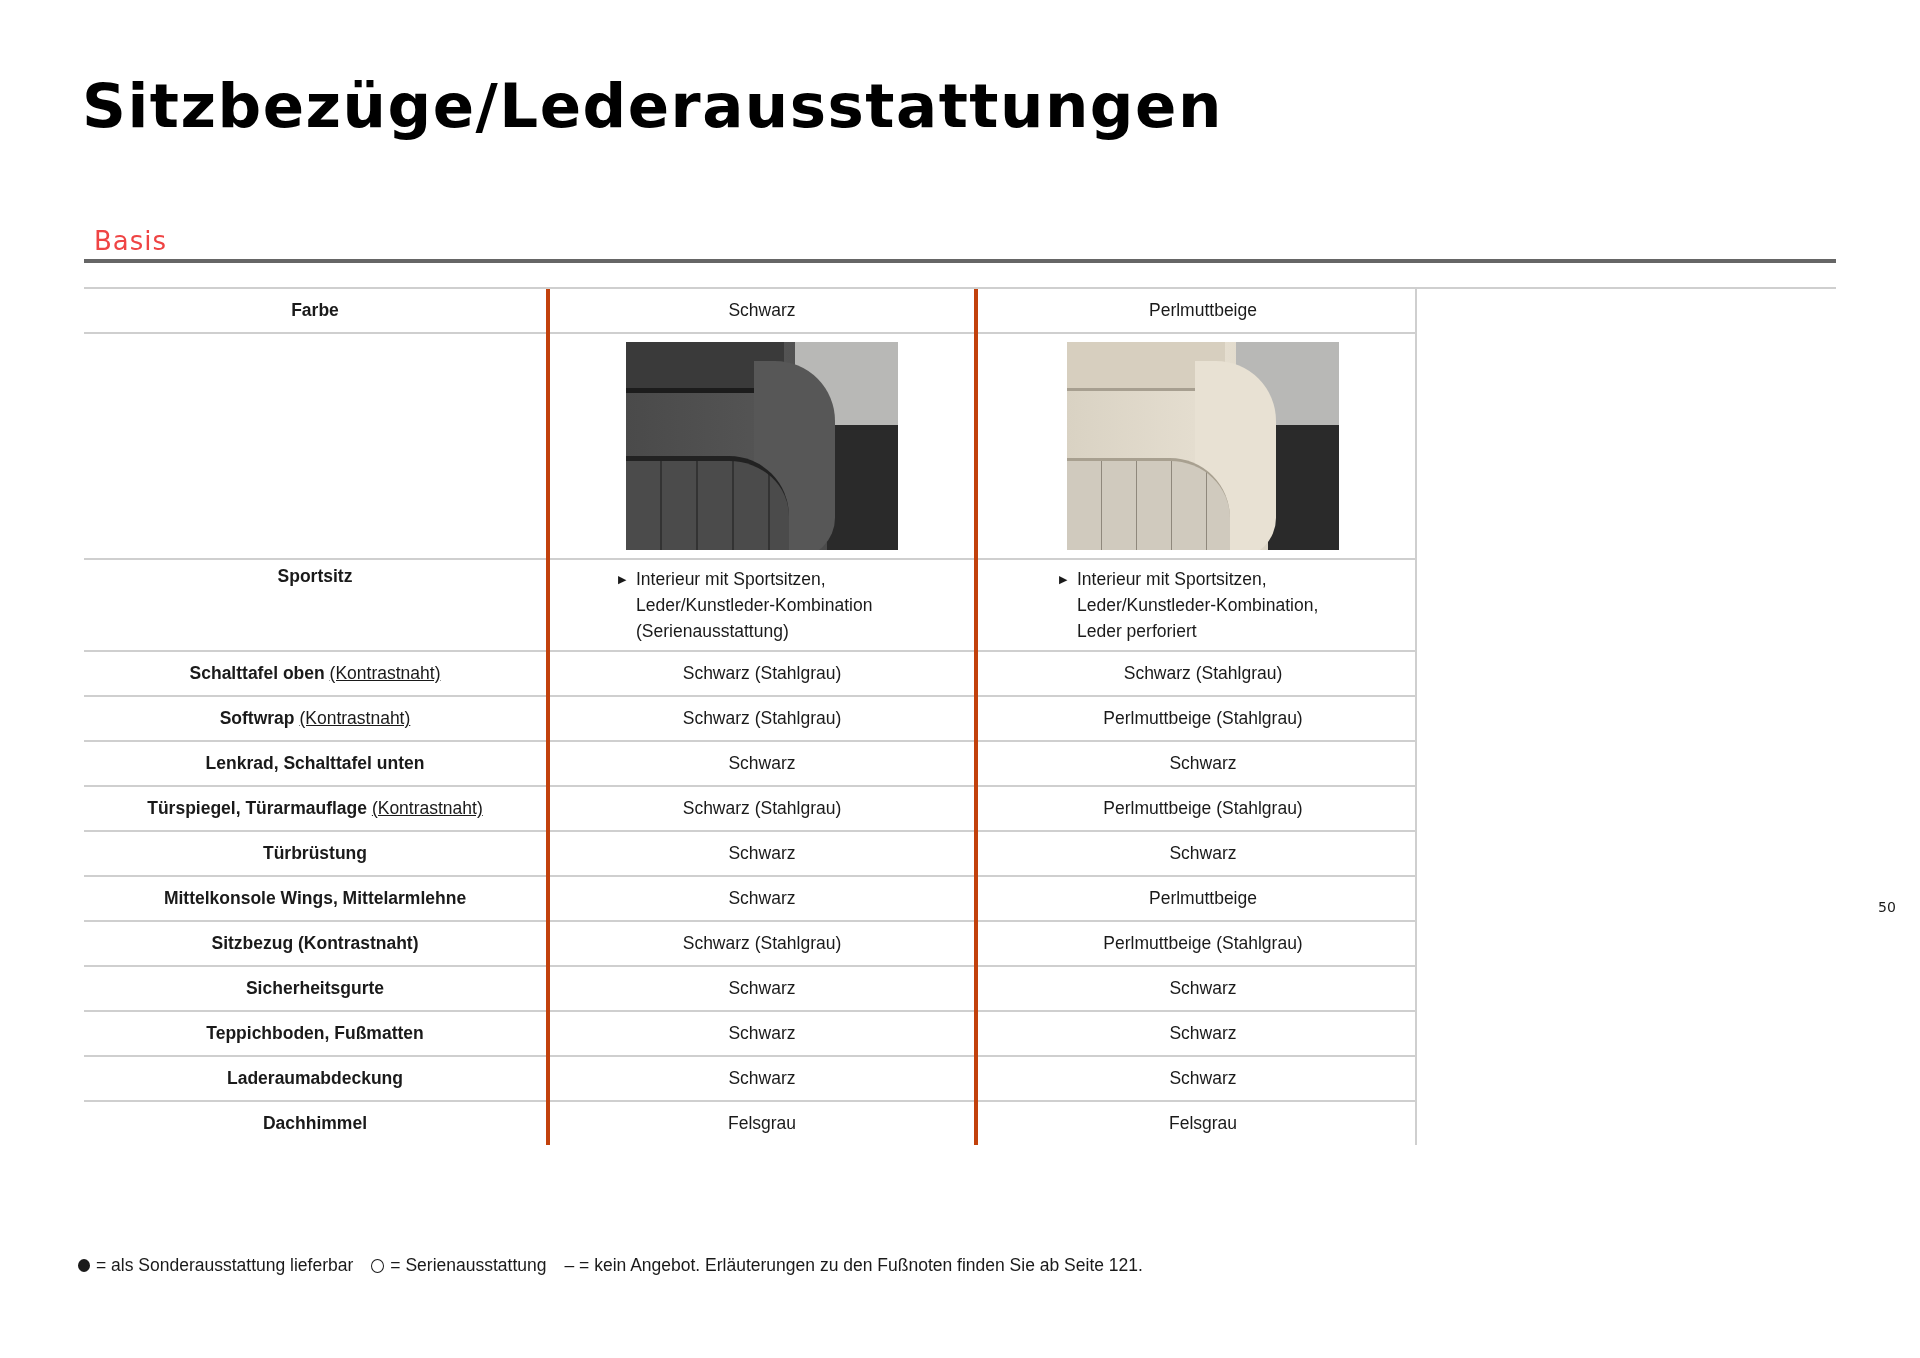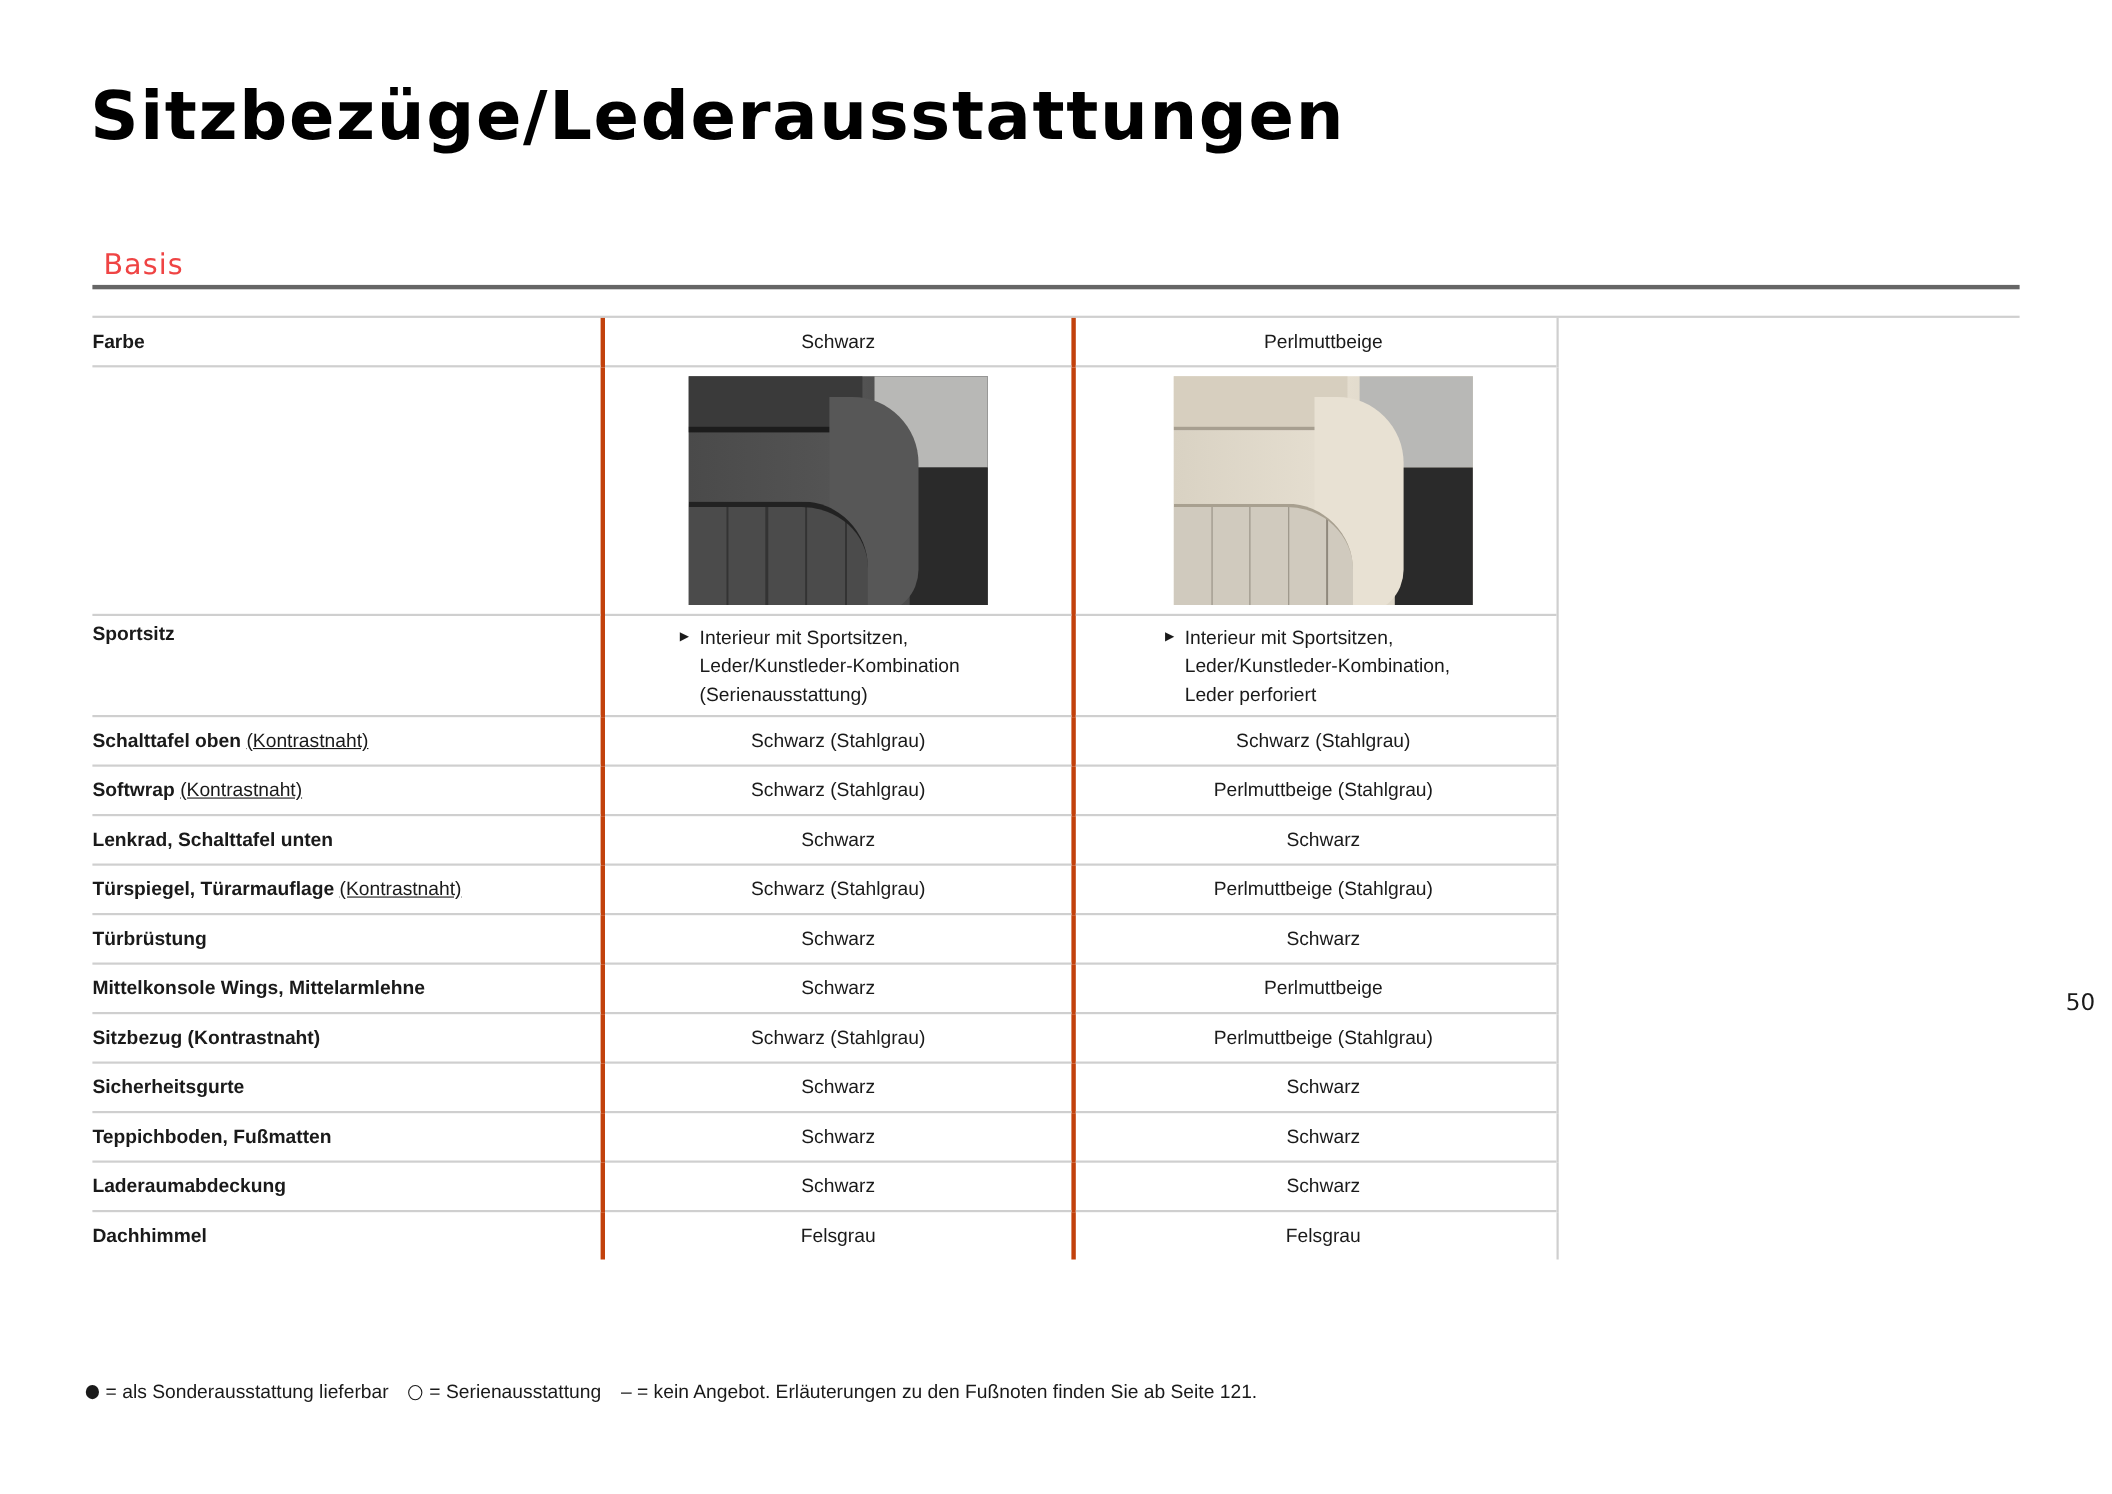--- a/index.html
+++ b/index.html
@@ -11,21 +11,21 @@
   .section-head { position: absolute; left: 84px; top: 224px; width: 1752px; }
   .section-label { display: block; padding-left: 10px; font-size: 26px; letter-spacing: 1px;
                    line-height: 34px; color: #ef4444; font-family: "DejaVu Sans", sans-serif; }
   .section-rule { height: 4px; background: #666666; margin-top: 1px; }
   .table-wrap { position: absolute; left: 84px; top: 287px; width: 1752px; }
   .top-line { height: 2px; background: #cfcfcf; }
   table { border-collapse: collapse; table-layout: fixed; width: 1325px; }
   td { border-top: 2px solid #cfcfcf; padding: 0; font-size: 17.5px; vertical-align: middle;
        font-family: "Liberation Sans", sans-serif; }
   tr:first-child td { border-top: none; }
-  td.label { width: 462px; text-align: left; font-weight: bold; }
+  td.label { width: 462px; text-align: center; font-weight: bold; }
   td.label .light { font-weight: normal; text-decoration: underline; }
   td.val { width: 424px; text-align: center; border-left: 4px solid #c2410c; }
   td.val.last { border-right: 2px solid #cfcfcf; padding-left: 13px; }
   tr.std td { height: 43px; }
   tr.img-row td { height: 224px; }
   tr.img-row td.label { vertical-align: top; }
   tr.sport-row td { height: 84px; vertical-align: top; }
   tr.sport-row td.label { padding-top: 6px; }
   .bullet { display: flex; text-align: left; padding: 6px 0 0 68px; line-height: 26px; }
   .bullet .tri { font-size: 11px; width: 18px; flex: none; line-height: 26px; }
@@ -38,21 +38,21 @@
   .swatch.black .head { background: #3a3a3a; border-bottom: 5px solid #1c1c1c; }
   .swatch.beige .head { background: #d7cfbf; border-bottom: 3px solid #a79f90; }
   .swatch .bolster { position: absolute; right: 23%; top: 9%; width: 30%; height: 95%;
                      border-radius: 0 60px 40px 0; }
   .swatch.black .bolster { background: #575757; }
   .swatch.beige .bolster { background: #e8e1d3; }
   .swatch .insert { position: absolute; left: 0; bottom: 0; width: 60%; height: 43%;
                     border-top-right-radius: 60px; }
   .swatch.black .insert { background: repeating-linear-gradient(90deg,#4b4b4b 0 34px,#333 34px 36px); border-top: 5px solid #222; }
   .swatch.beige .insert { background: repeating-linear-gradient(90deg,#d0cabe 0 34px,#8f887c 34px 35px); border-top: 3px solid #a8a090; }
-  .page-number { position: absolute; left: 1878px; top: 899px; font-size: 21px; color: #1a1a1a; }
+  .page-number { position: absolute; left: 1878px; top: 899px; font-size: 14px; color: #1a1a1a; }
   .legend { position: absolute; left: 78px; top: 1255px; font-size: 17.5px; color: #1a1a1a;
             display: flex; align-items: center; font-family: "Liberation Sans", sans-serif; }
   .legend .dot { display: inline-block; width: 12px; height: 13px; border-radius: 50%;
                  background: #1a1a1a; margin-right: 6px; }
   .legend .ring { display: inline-block; width: 11px; height: 12px; border-radius: 50%;
                   border: 1.5px solid #1a1a1a; margin-right: 6px; }
   .legend .gap { display: inline-block; width: 18px; }
 </style>
 </head>
 <body>

